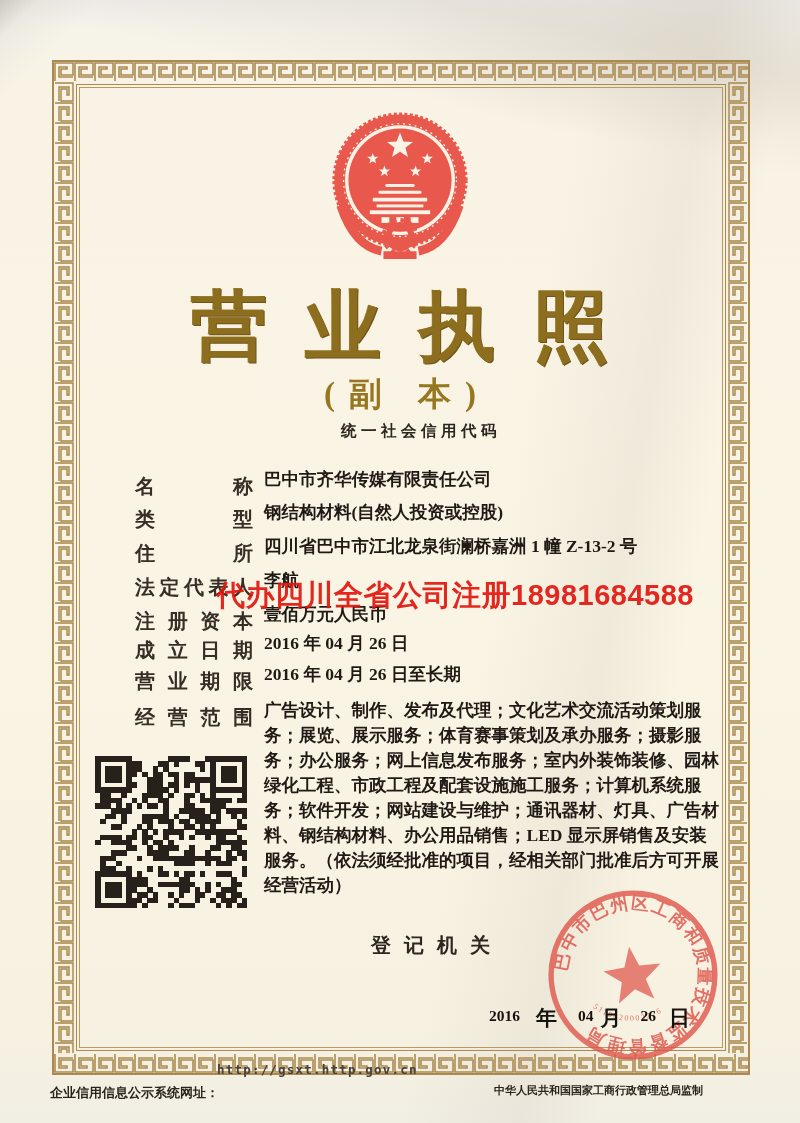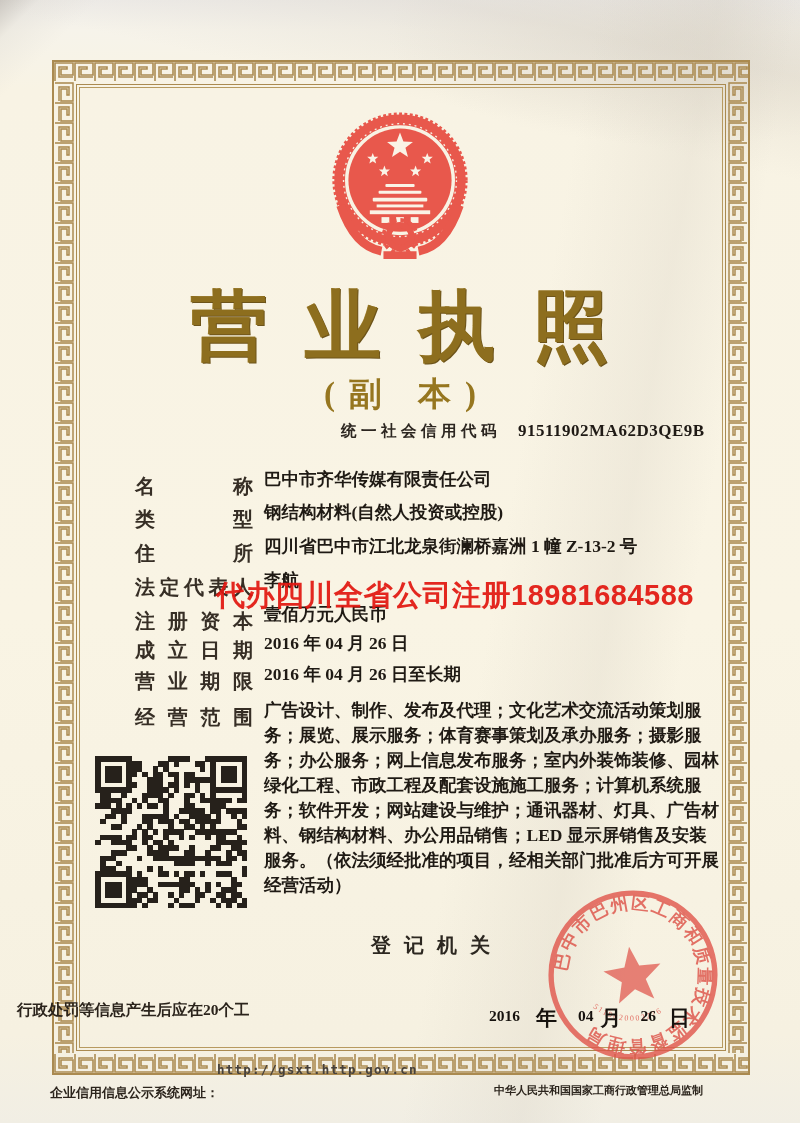--- a/index.html
+++ b/index.html
@@ -147,21 +147,20 @@
   <path d="M14,106 Q28,148 56,153" fill="none" stroke="#e8584c" stroke-width="9"></path>
   <path d="M136,106 Q122,148 94,153" fill="none" stroke="#e8584c" stroke-width="9"></path>
   <path d="M58,157 H92" stroke="#e8584c" stroke-width="8"></path>
 </svg>
 
 <div class="title">营业执照</div>
 <div class="subtitle">(副 本)</div>
 
 <div class="credit">
   <span class="lab">统一社会信用代码</span>
-  <span class="val">91511902MA62D3QE9B</span>
 </div>
 
 <div class="frow r1">
   <span class="flabel">名称</span>
   <span class="fvalue">巴中市齐华传媒有限责任公司</span>
 </div>
 <div class="frow r2">
   <span class="flabel">类型</span>
   <span class="fvalue">钢结构材料(自然人投资或控股)</span>
 </div>
@@ -643,17 +642,16 @@
 <div class="issue-date">
   <span class="dnum">2016</span>
   <span class="dunit g1">年</span>
   <span class="dnum g2">04</span>
   <span class="dunit g3">月</span>
   <span class="dnum g4">26</span>
   <span class="dunit g5">日</span>
 </div>
 
 <div class="notice">
-  <div>行政处罚等信息产生后应在20个工</div>
 </div>
 <div class="site-label">企业信用信息公示系统网址：</div>
 <div class="site-url">http://gsxt.http.gov.cn</div>
 <div class="publisher">中华人民共和国国家工商行政管理总局监制</div>
 
 </body></html>

